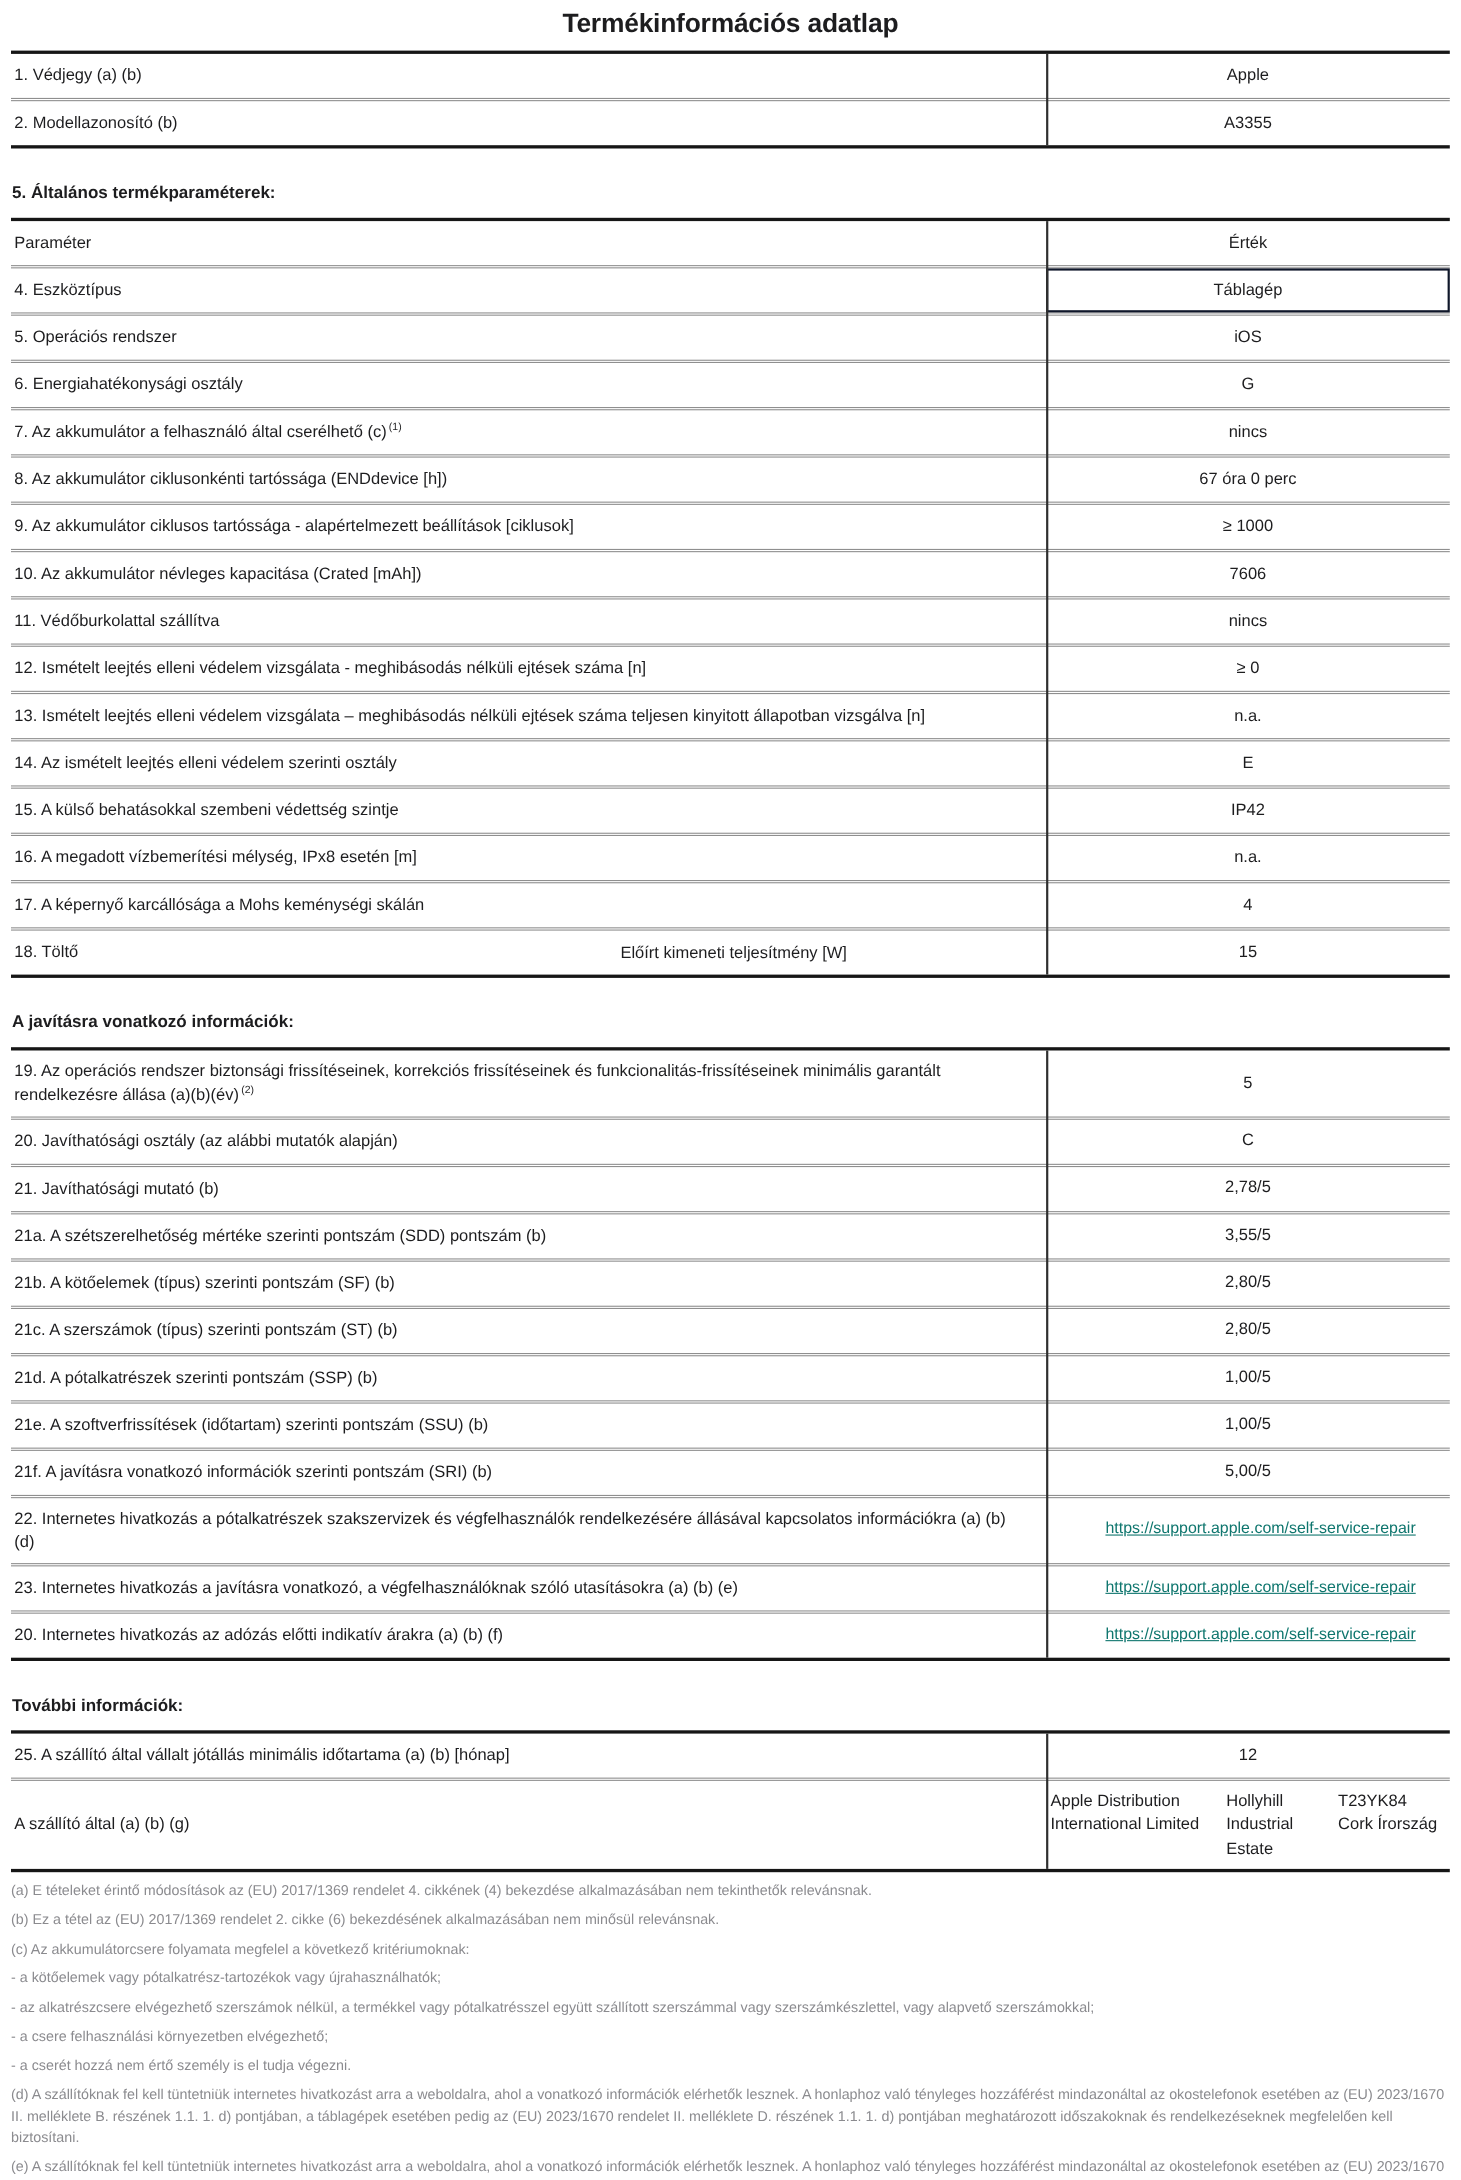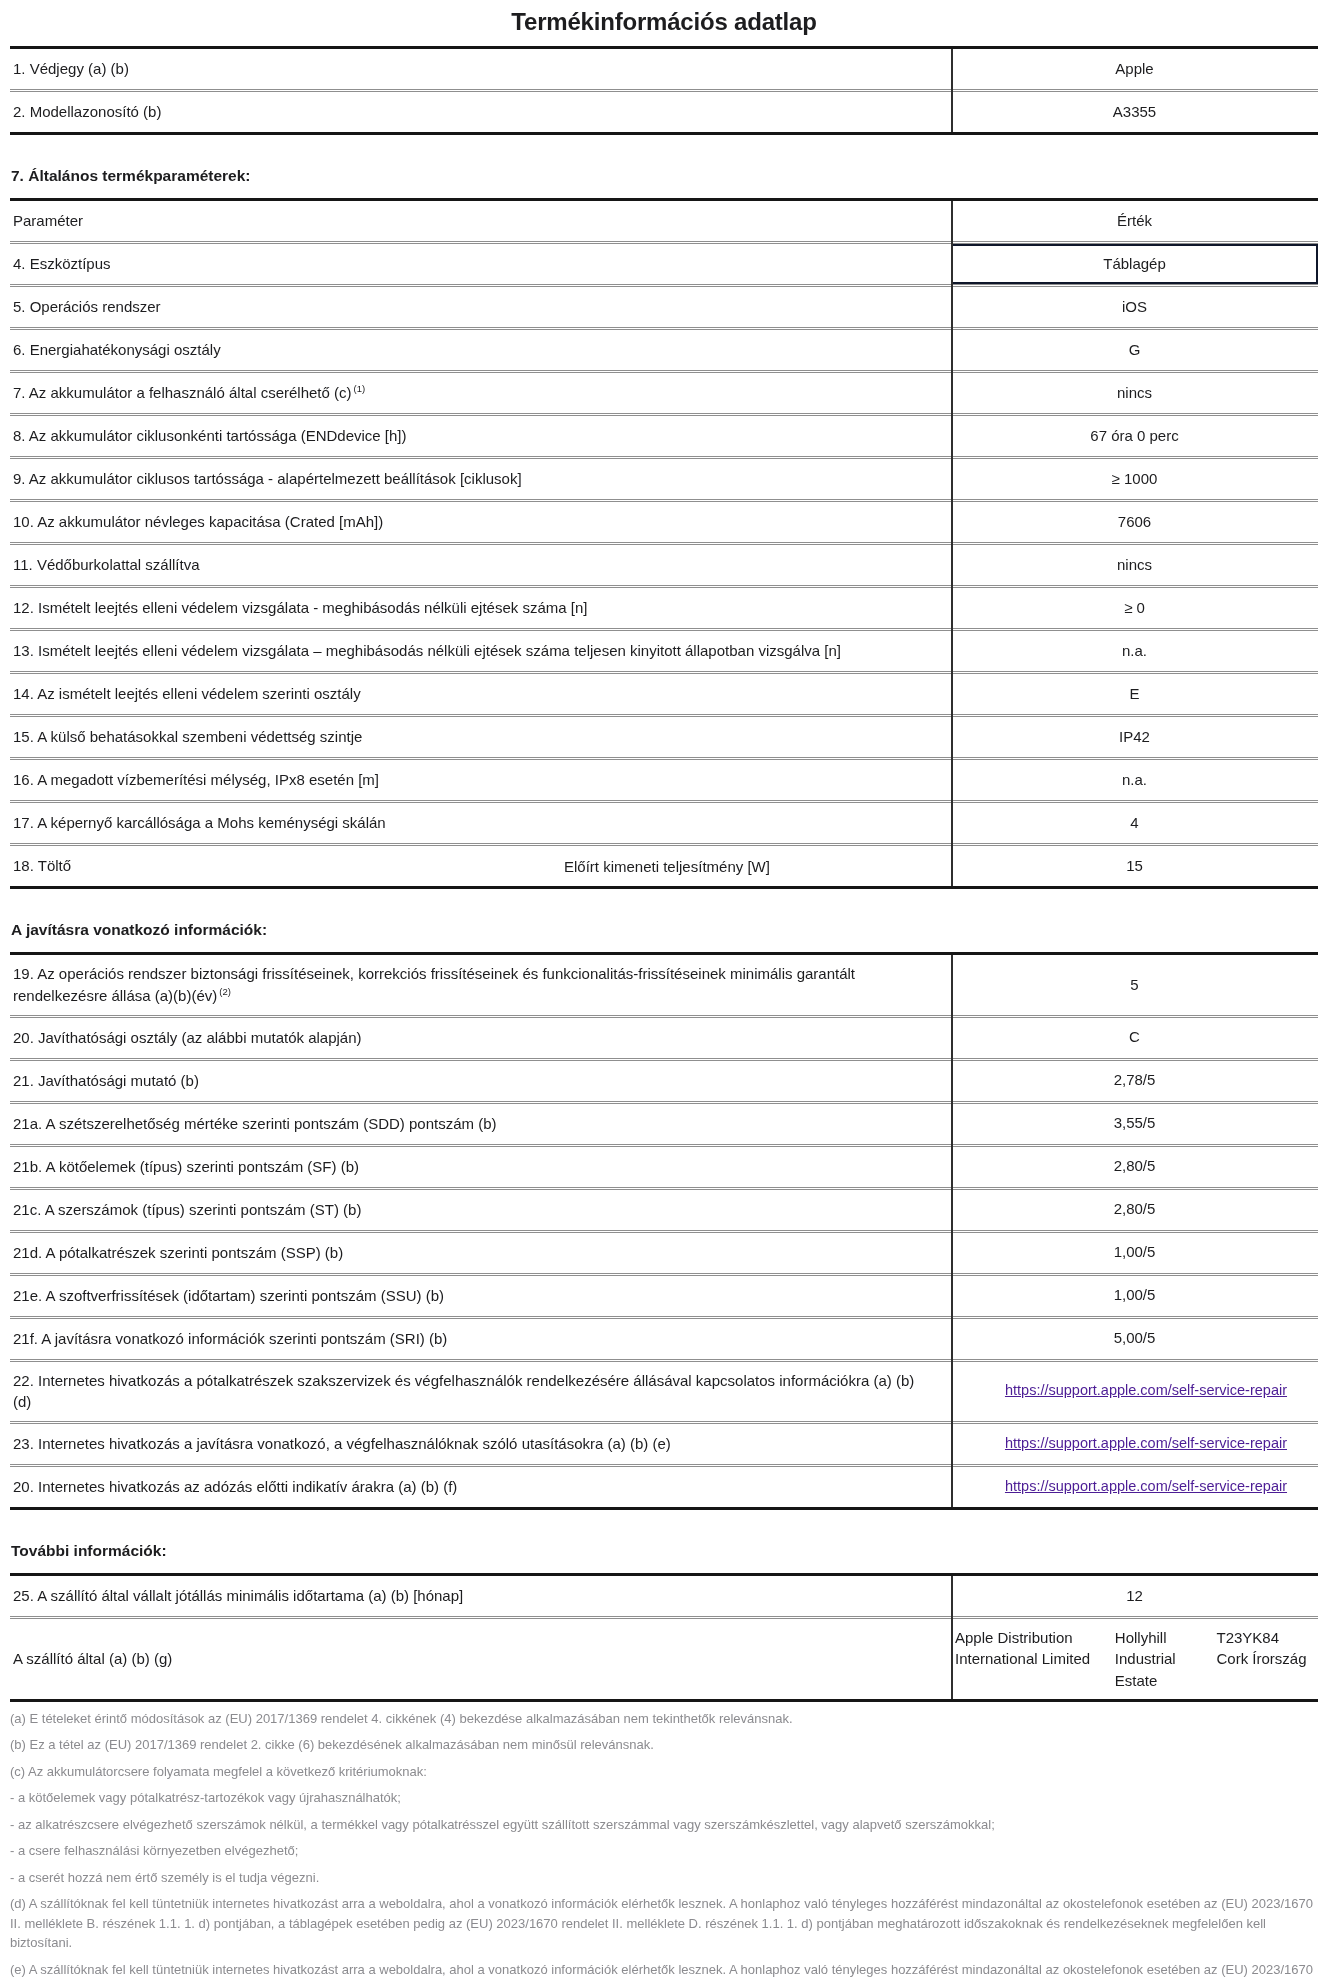--- a/index.html
+++ b/index.html
@@ -29,21 +29,21 @@
   .fn-ref{font-size:9.5px;line-height:0;vertical-align:super;margin-left:2px;}
 
   .charger-row{display:flex;gap:41px;}
   .charger-label{width:513px;box-sizing:border-box;padding:11px 10px 0 3px;align-items:flex-start;display:flex;}
   .charger-sub{flex:1;display:flex;flex-direction:column;}
   .subrow{display:flex;min-height:40px;}
   .subrow + .subrow{border-top:3px double #8f8f8f;}
   .sublabel{flex:1;padding:4px 10px 4px 0;}
   .subrow .value{flex:none;width:367px;}
 
-  .link{color:#4c1d95;text-decoration:underline;font-size:14.5px;padding-left:23px;}
+  .link{color:#0f766e;text-decoration:underline;font-size:14.5px;padding-left:23px;}
 
   .supplier-value{flex:1;display:flex;flex-direction:row;justify-content:center;align-items:flex-start;text-align:left;padding:8px 4px;box-sizing:border-box;line-height:1.42;}
 
   .footnotes{margin-top:28px;padding-left:1px;}
   .footnote{color:#8b8b8f;font-size:13px;line-height:1.5;margin:7px 0;}
 </style>
 </head>
 <body>
 
 <div class="page">
@@ -69,21 +69,21 @@
           </div>
           <div class="cell value">
             <span>A3355</span>
           </div>
         </div>
       
     </div>
   </div>
 
   
-  <div class="section-heading">7. Általános termékparaméterek:</div>
+  <div class="section-heading">5. Általános termékparaméterek:</div>
 
   <div class="tbl">
     <div class="row header-row">
       <div class="cell label">
         <div class="label-inner"><span>Paraméter</span></div>
       </div>
       <div class="cell value">
         <span>Érték</span>
       </div>
     </div>

